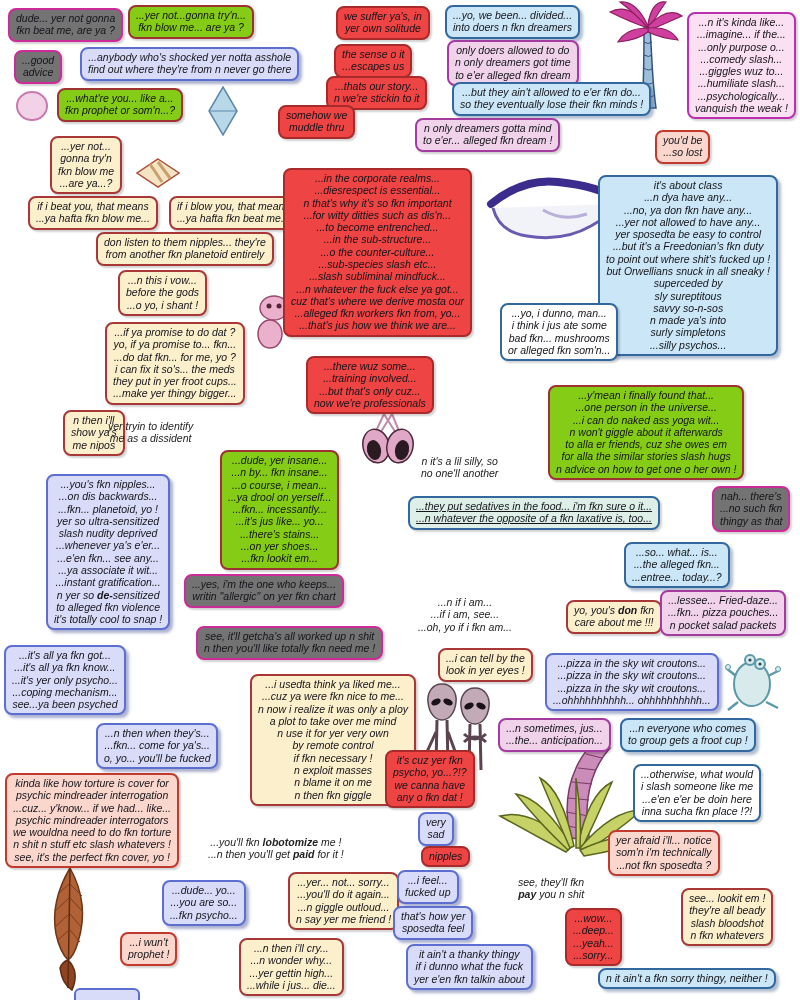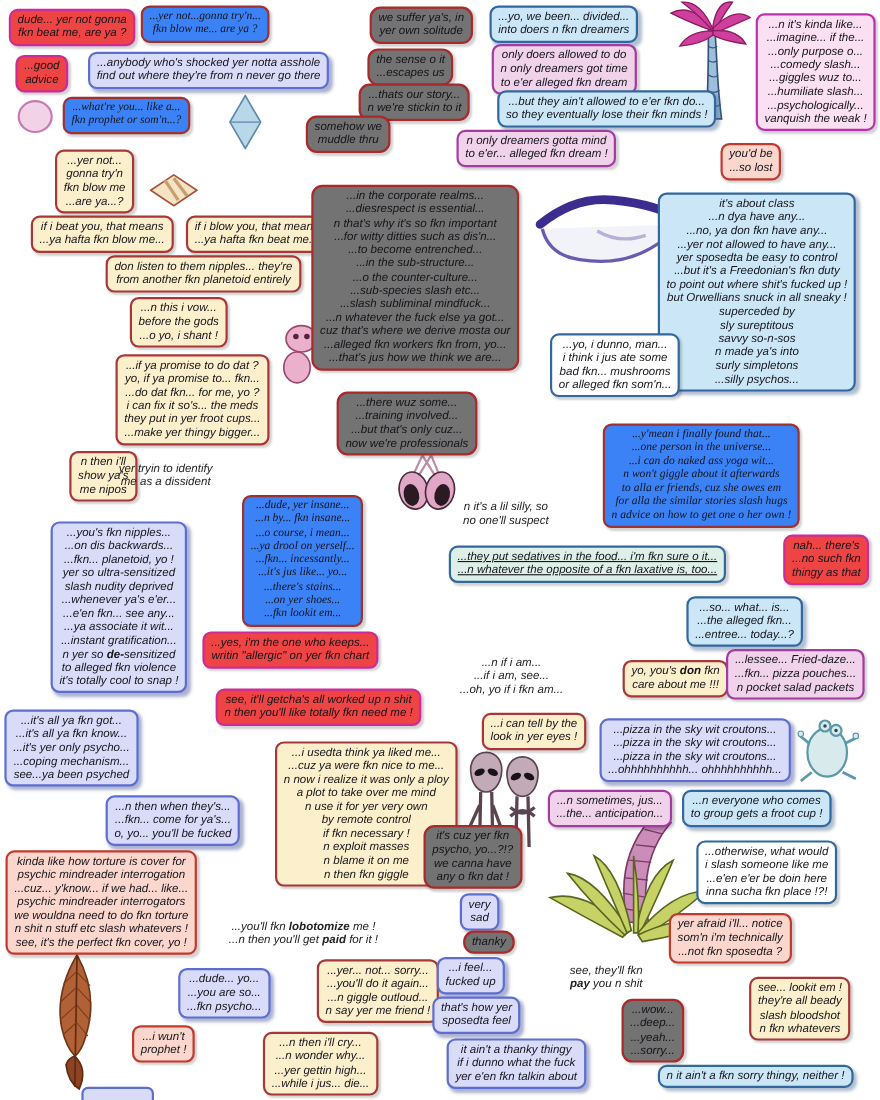--- a/index.html
+++ b/index.html
@@ -2,26 +2,26 @@
 <html><head>
 <meta charset="utf-8">
 <style>
   html,body{margin:0;padding:0;background:#fff;}
   #canvas{position:relative;width:800px;height:1000px;overflow:hidden;background:#fff;
           font-family:"Liberation Sans",sans-serif;}
   .b{position:absolute;border:2px solid #888;border-radius:8px;padding:2px 6px 3px;
      font-style:italic;font-size:10.5px;line-height:1.17;color:#14141a;text-align:center;
      white-space:pre-line;box-shadow:2px 2px 2px rgba(0,0,0,.18);}
   .b b{font-weight:bold;}
-  .pink{background:#ef4444;border-color:#cc2b99;}
+  .pink{background:#737373;border-color:#cc2b99;}
   .magenta{background:#fbdff3;border-color:#bb30b0;}
-  .mint{background:#3b82f6;border-color:#9e3232;font-family:Liberation Serif, serif;}
+  .mint{background:#84cc16;border-color:#9e3232;}
   .lav{background:#d9dcf8;border-color:#5c6ed0;box-shadow:3px 3px 3px rgba(90,100,160,.5);}
   .cream{background:#fcefcb;border-color:#a83838;margin-left:26px;}
-  .white{background:#737373;border-color:#a82a2a;border-radius:10px;}
+  .white{background:#ef4444;border-color:#a82a2a;}
   .blue{background:#cbe7f7;border-color:#33689e;box-shadow:3px 3px 3px rgba(80,110,150,.45);}
   .plum{background:#f0d2ea;border-color:#a43ba0;}
   .salmon{background:#fad6cd;border-color:#c2392e;}
   .mintblue{background:#ddefe7;border-color:#33689e;text-decoration:underline;}
   .whiteblue{background:#ffffff;border-color:#33689e;}
   .plain{border:none;background:none;box-shadow:none;padding:0;color:#222;}
   .shape{position:absolute;}
 </style>
 </head>
 <body>
@@ -243,21 +243,21 @@
 ...but that's only cuz...
 now we're professionals</div>
   <div class="b mint" style="left:548px;top:385px">...y'mean i finally found that...
 ...one person in the universe...
 ...i can do naked ass yoga wit...
 n won't giggle about it afterwards
 to alla er friends, cuz she owes em
 for alla the similar stories slash hugs
 n advice on how to get one o her own !</div>
   <div class="b plain" style="left:421px;top:455px">n it's a lil silly, so
-no one'll suspect</div>
+no one'll another</div>
   <div class="b lav" style="left:46px;top:474px">...you's fkn nipples...
 ...on dis backwards...
 ...fkn... planetoid, yo !
 yer so ultra-sensitized
 slash nudity deprived
 ...whenever ya's e'er...
 ...e'en fkn... see any...
 ...ya associate it wit...
 ...instant gratification...
 n yer so <b>de-</b>sensitized
@@ -335,21 +335,21 @@
 i slash someone like me
 ...e'en e'er be doin here
 inna sucha fkn place !?!</div>
   <div class="b lav" style="left:418px;top:812px">very
 sad</div>
   <div class="b salmon" style="left:608px;top:830px">yer afraid i'll... notice
 som'n i'm technically
 ...not fkn sposedta ?</div>
   <div class="b plain" style="left:208px;top:836px">...you'll fkn <b>lobotomize</b> me !
 ...n then you'll get <b>paid</b> for it !</div>
-  <div class="b white" style="left:421px;top:846px">thanky</div>
+  <div class="b white" style="left:421px;top:846px">nipples</div>
   <div class="b cream" style="left:262px;top:872px">...yer... not... sorry...
 ...you'll do it again...
 ...n giggle outloud...
 n say yer me friend !</div>
   <div class="b plain" style="left:518px;top:876px">see, they'll fkn
 <b>pay</b> you n shit</div>
   <div class="b lav" style="left:397px;top:870px">...i feel...
 fucked up</div>
   <div class="b lav" style="left:162px;top:880px">...dude... yo...
 ...you are so...

